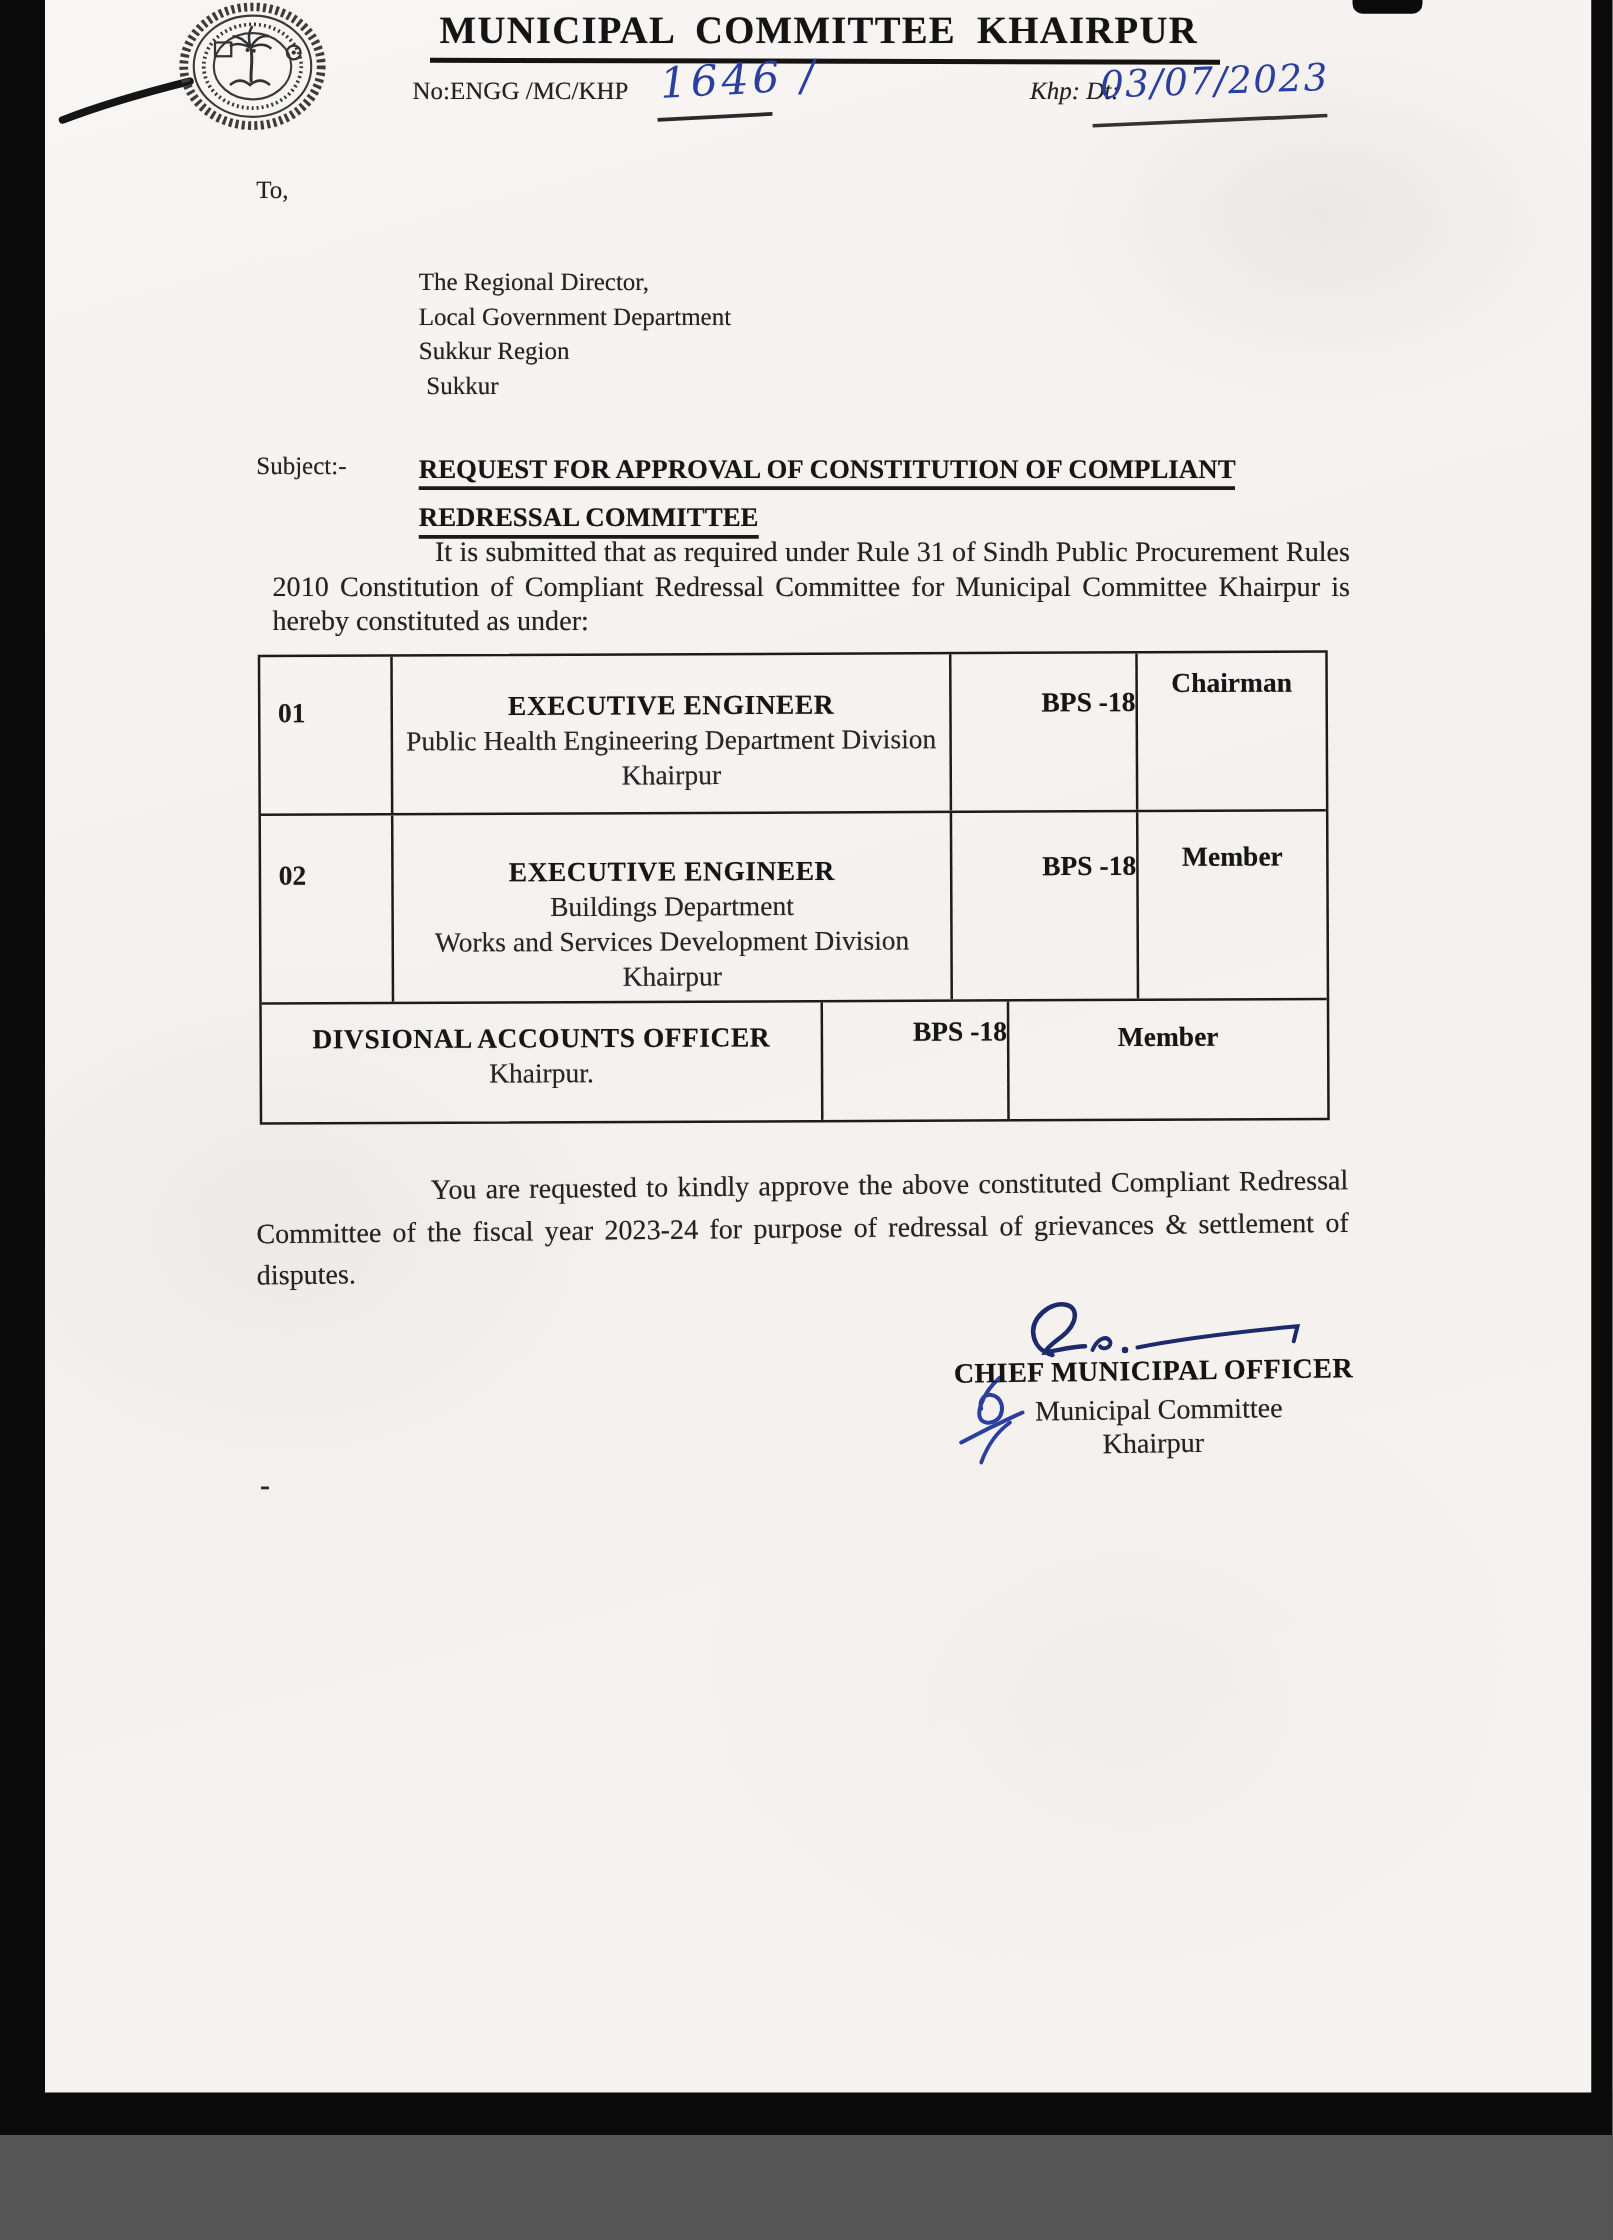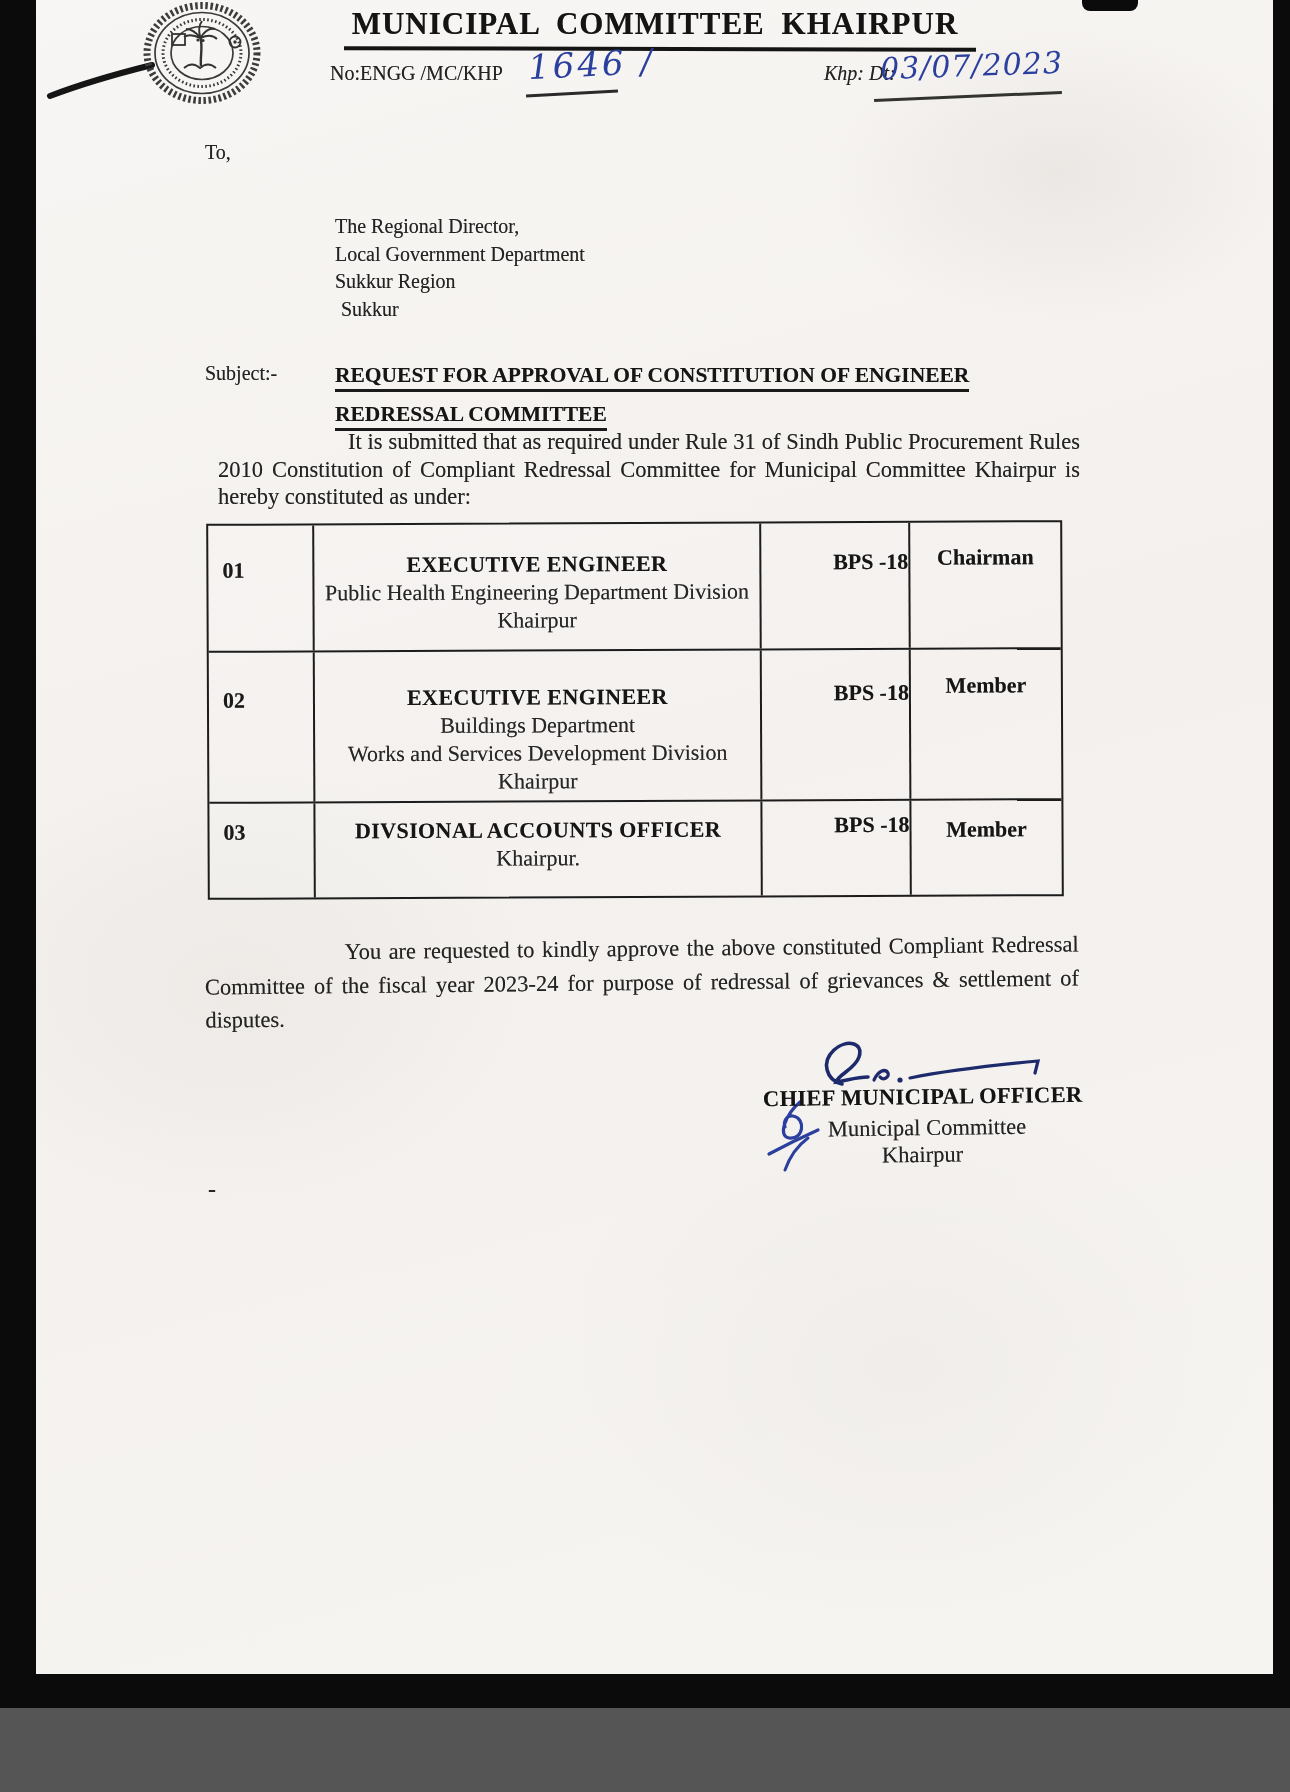--- a/index.html
+++ b/index.html
@@ -71,21 +71,21 @@
   .trow + .trow{border-top:2px solid #1c1c1c;}
   .cell{box-sizing:border-box;font-size:22px;}
   .cell + .cell{border-left:2px solid #1c1c1c;}
   .c-sno{width:104px;padding-left:14px;font-weight:bold;color:#1b1b1b;}
   .c-desc{width:447px;text-align:center;line-height:28px;}
   .c-desc .desig{font-weight:bold;letter-spacing:0.4px;color:#161616;}
   .c-grade{width:149px;text-align:right;font-weight:bold;color:#161616;}
   .c-role{flex:1;text-align:center;font-weight:bold;color:#161616;}
   .r1{height:125px;}
   .r1 .c-sno{padding-top:32px;}  .r1 .c-desc{padding-top:26px;}
-  .r1 .c-grade{padding-top:26px;} .r1 .c-role{padding-top:22px;}
+  .r1 .c-grade{padding-top:26px;} .r1 .c-role{padding-top:11px;}
   .r2{height:149px;}
   .r2 .c-sno{padding-top:35px;}  .r2 .c-desc{padding-top:32px;}
   .r2 .c-grade{padding-top:30px;} .r2 .c-role{padding-top:23px;}
   .r3{height:94px;}
   .r3 .c-sno{padding-top:16px;}  .r3 .c-desc{padding-top:14px;}
   .r3 .c-grade{padding-top:11px;} .r3 .c-role{padding-top:16px;}
 
   .sig-wrap{transform:rotate(-0.8deg);}
   .signer-title{left:763px;top:1084px;font-size:22.5px;font-weight:bold;color:#141414;letter-spacing:0.3px;}
   .signer-org{left:828px;top:1115px;font-size:22.5px;}
@@ -141,21 +141,21 @@
   <div class="abs plain salutation">To,</div>
   <div class="abs plain recipient">
     <div>The Regional Director,</div>
     <div>Local Government Department</div>
     <div>Sukkur Region</div>
     <div>Sukkur</div>
   </div>
 
   <div class="abs plain subject-label">Subject:-</div>
   <div class="abs subject">
-    <span>REQUEST FOR APPROVAL OF CONSTITUTION OF ENGINEER</span><br>
+    <span>REQUEST FOR APPROVAL OF CONSTITUTION OF COMPLIANT</span><br>
     <span>REDRESSAL COMMITTEE</span>
   </div>
 
   <div class="abs para para1">It is submitted that as required under Rule 31 of Sindh Public Procurement Rules 2010 Constitution of Compliant Redressal Committee for Municipal Committee Khairpur is hereby constituted as under:</div>
 
   <div class="abs ctable">
     <div class="trow r1">
       <div class="cell c-sno">01</div>
       <div class="cell c-desc">
         <div class="desig">EXECUTIVE ENGINEER</div>
@@ -170,21 +170,20 @@
       <div class="cell c-desc">
         <div class="desig">EXECUTIVE ENGINEER</div>
         <div>Buildings Department</div>
         <div>Works and Services Development Division</div>
         <div>Khairpur</div>
       </div>
       <div class="cell c-grade">BPS -18</div>
       <div class="cell c-role">Member</div>
     </div>
     <div class="trow r3">
-      <div class="cell c-sno">03</div>
       <div class="cell c-desc">
         <div class="desig">DIVSIONAL ACCOUNTS OFFICER</div>
         <div>Khairpur.</div>
       </div>
       <div class="cell c-grade">BPS -18</div>
       <div class="cell c-role">Member</div>
     </div>
   </div>
 
   <div class="abs para para2">You are requested to kindly approve the above constituted Compliant Redressal Committee of the fiscal year 2023-24 for purpose of redressal of grievances &amp; settlement of disputes.</div>

